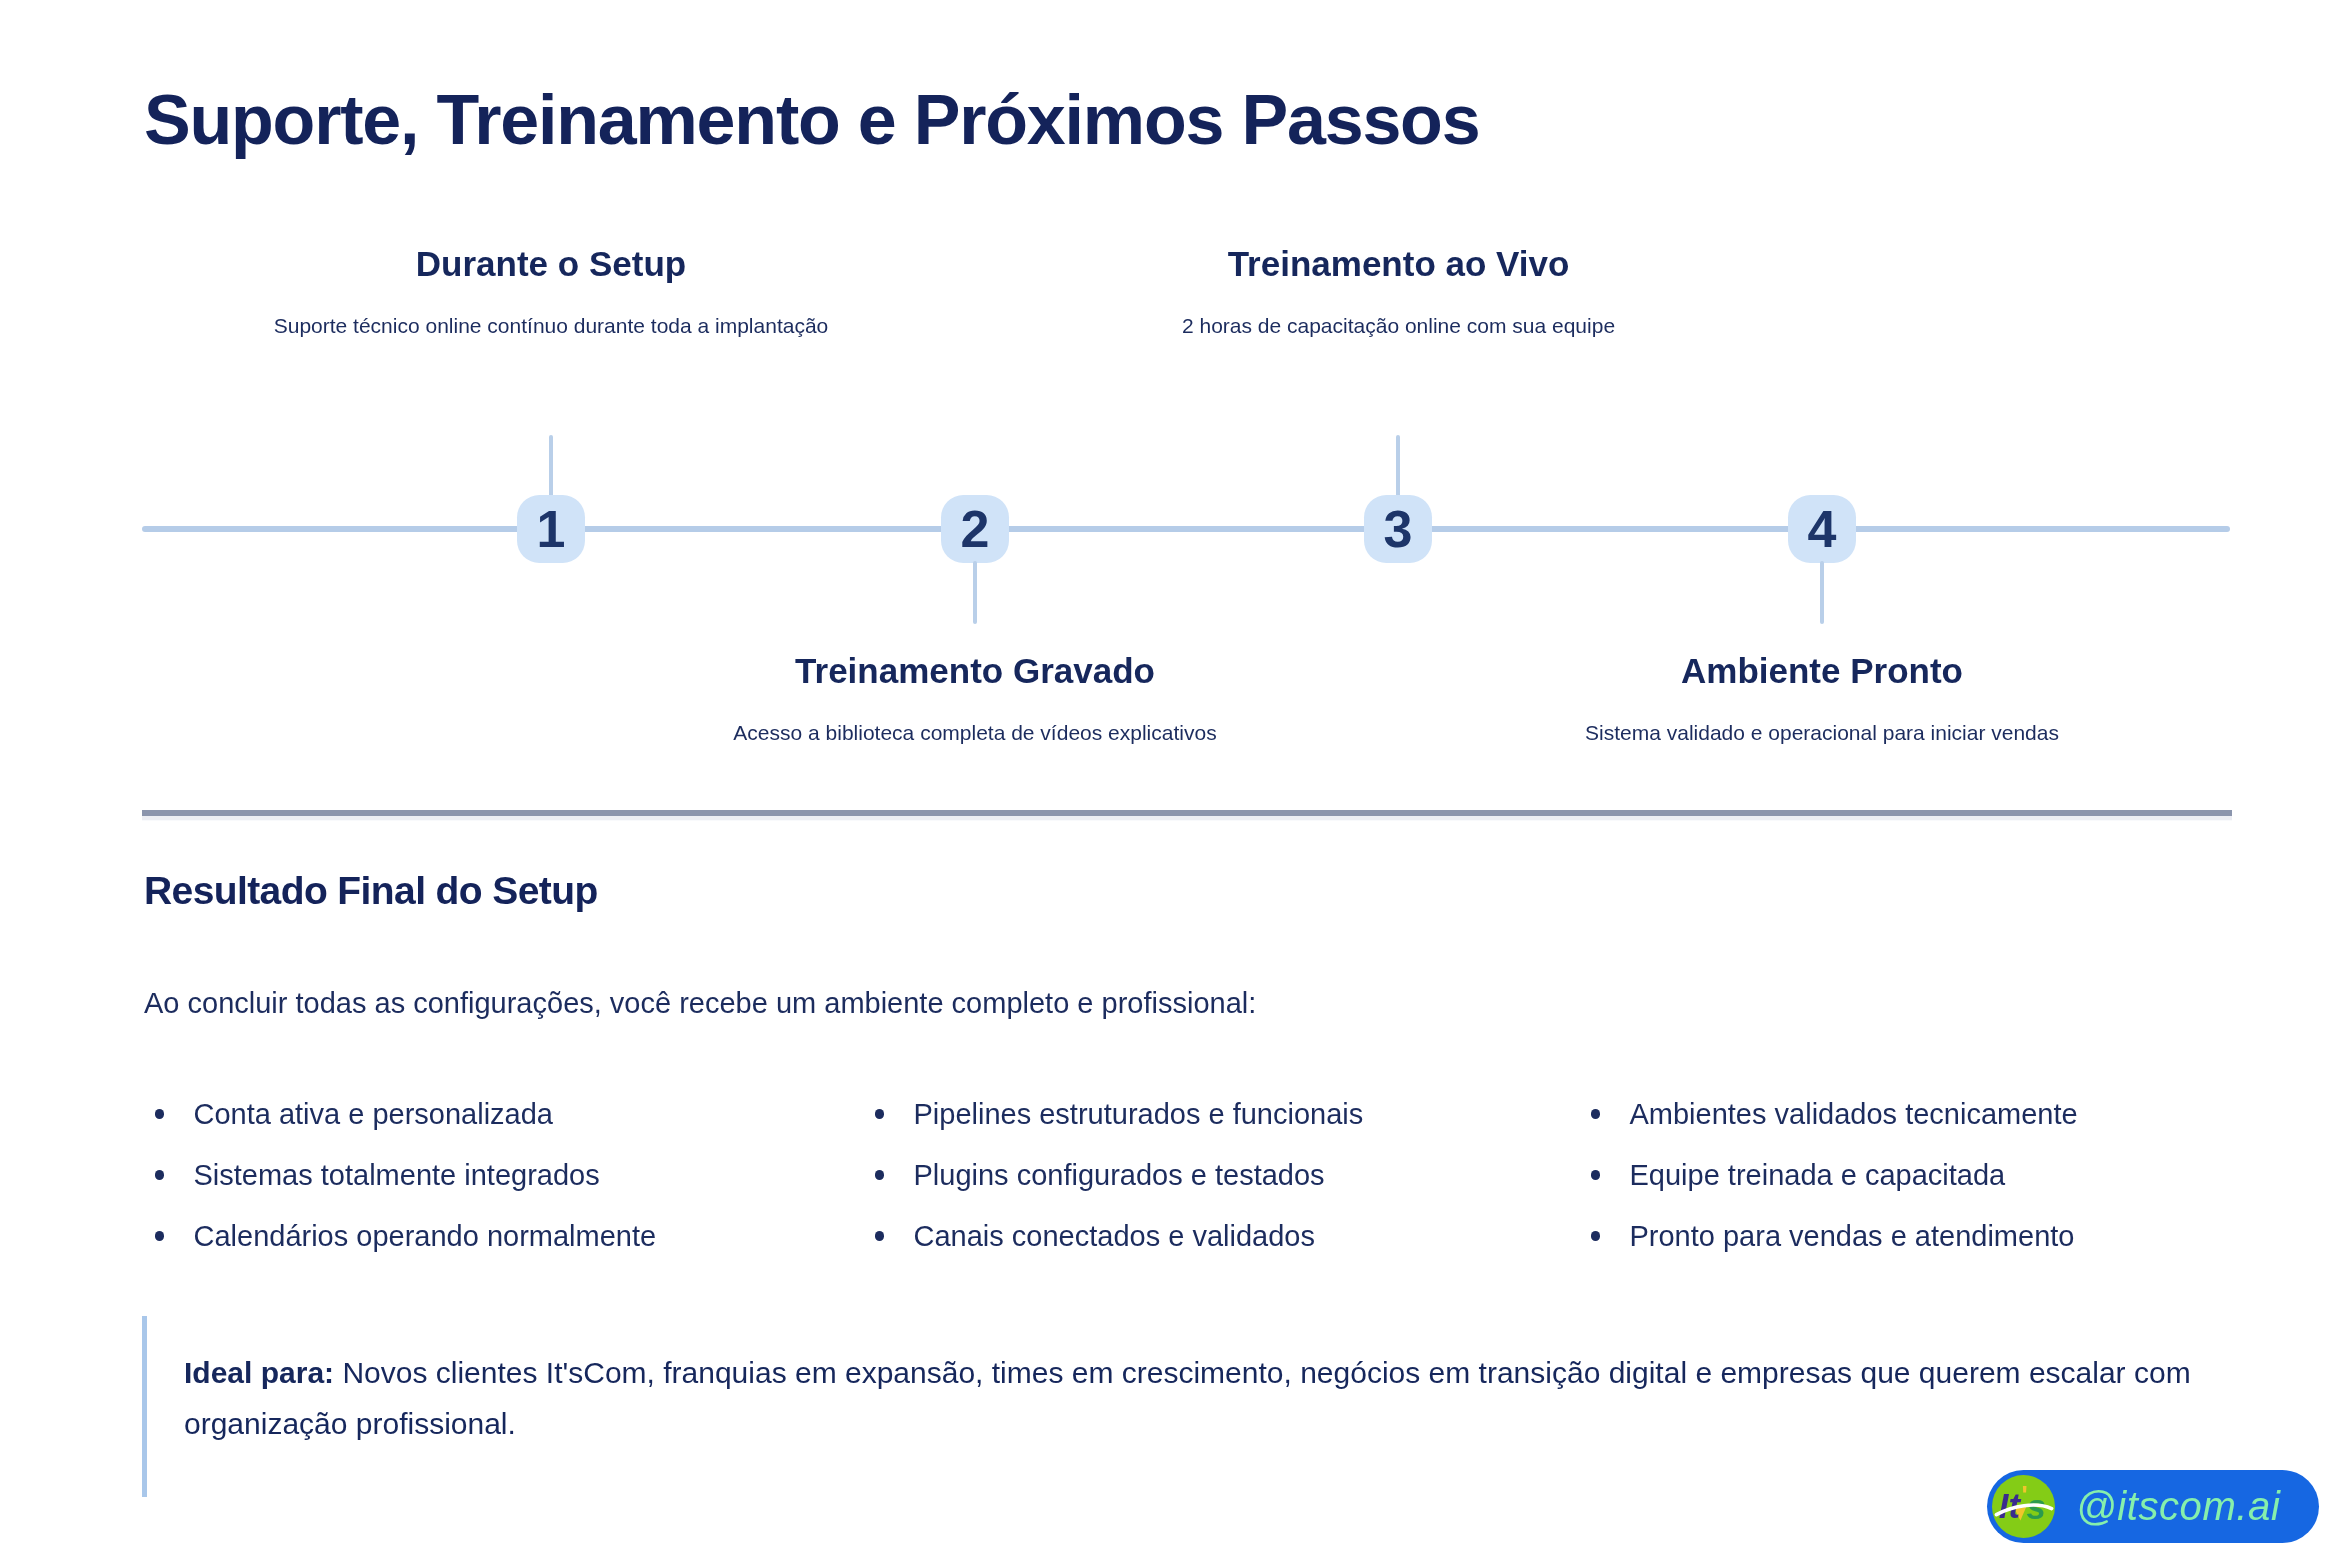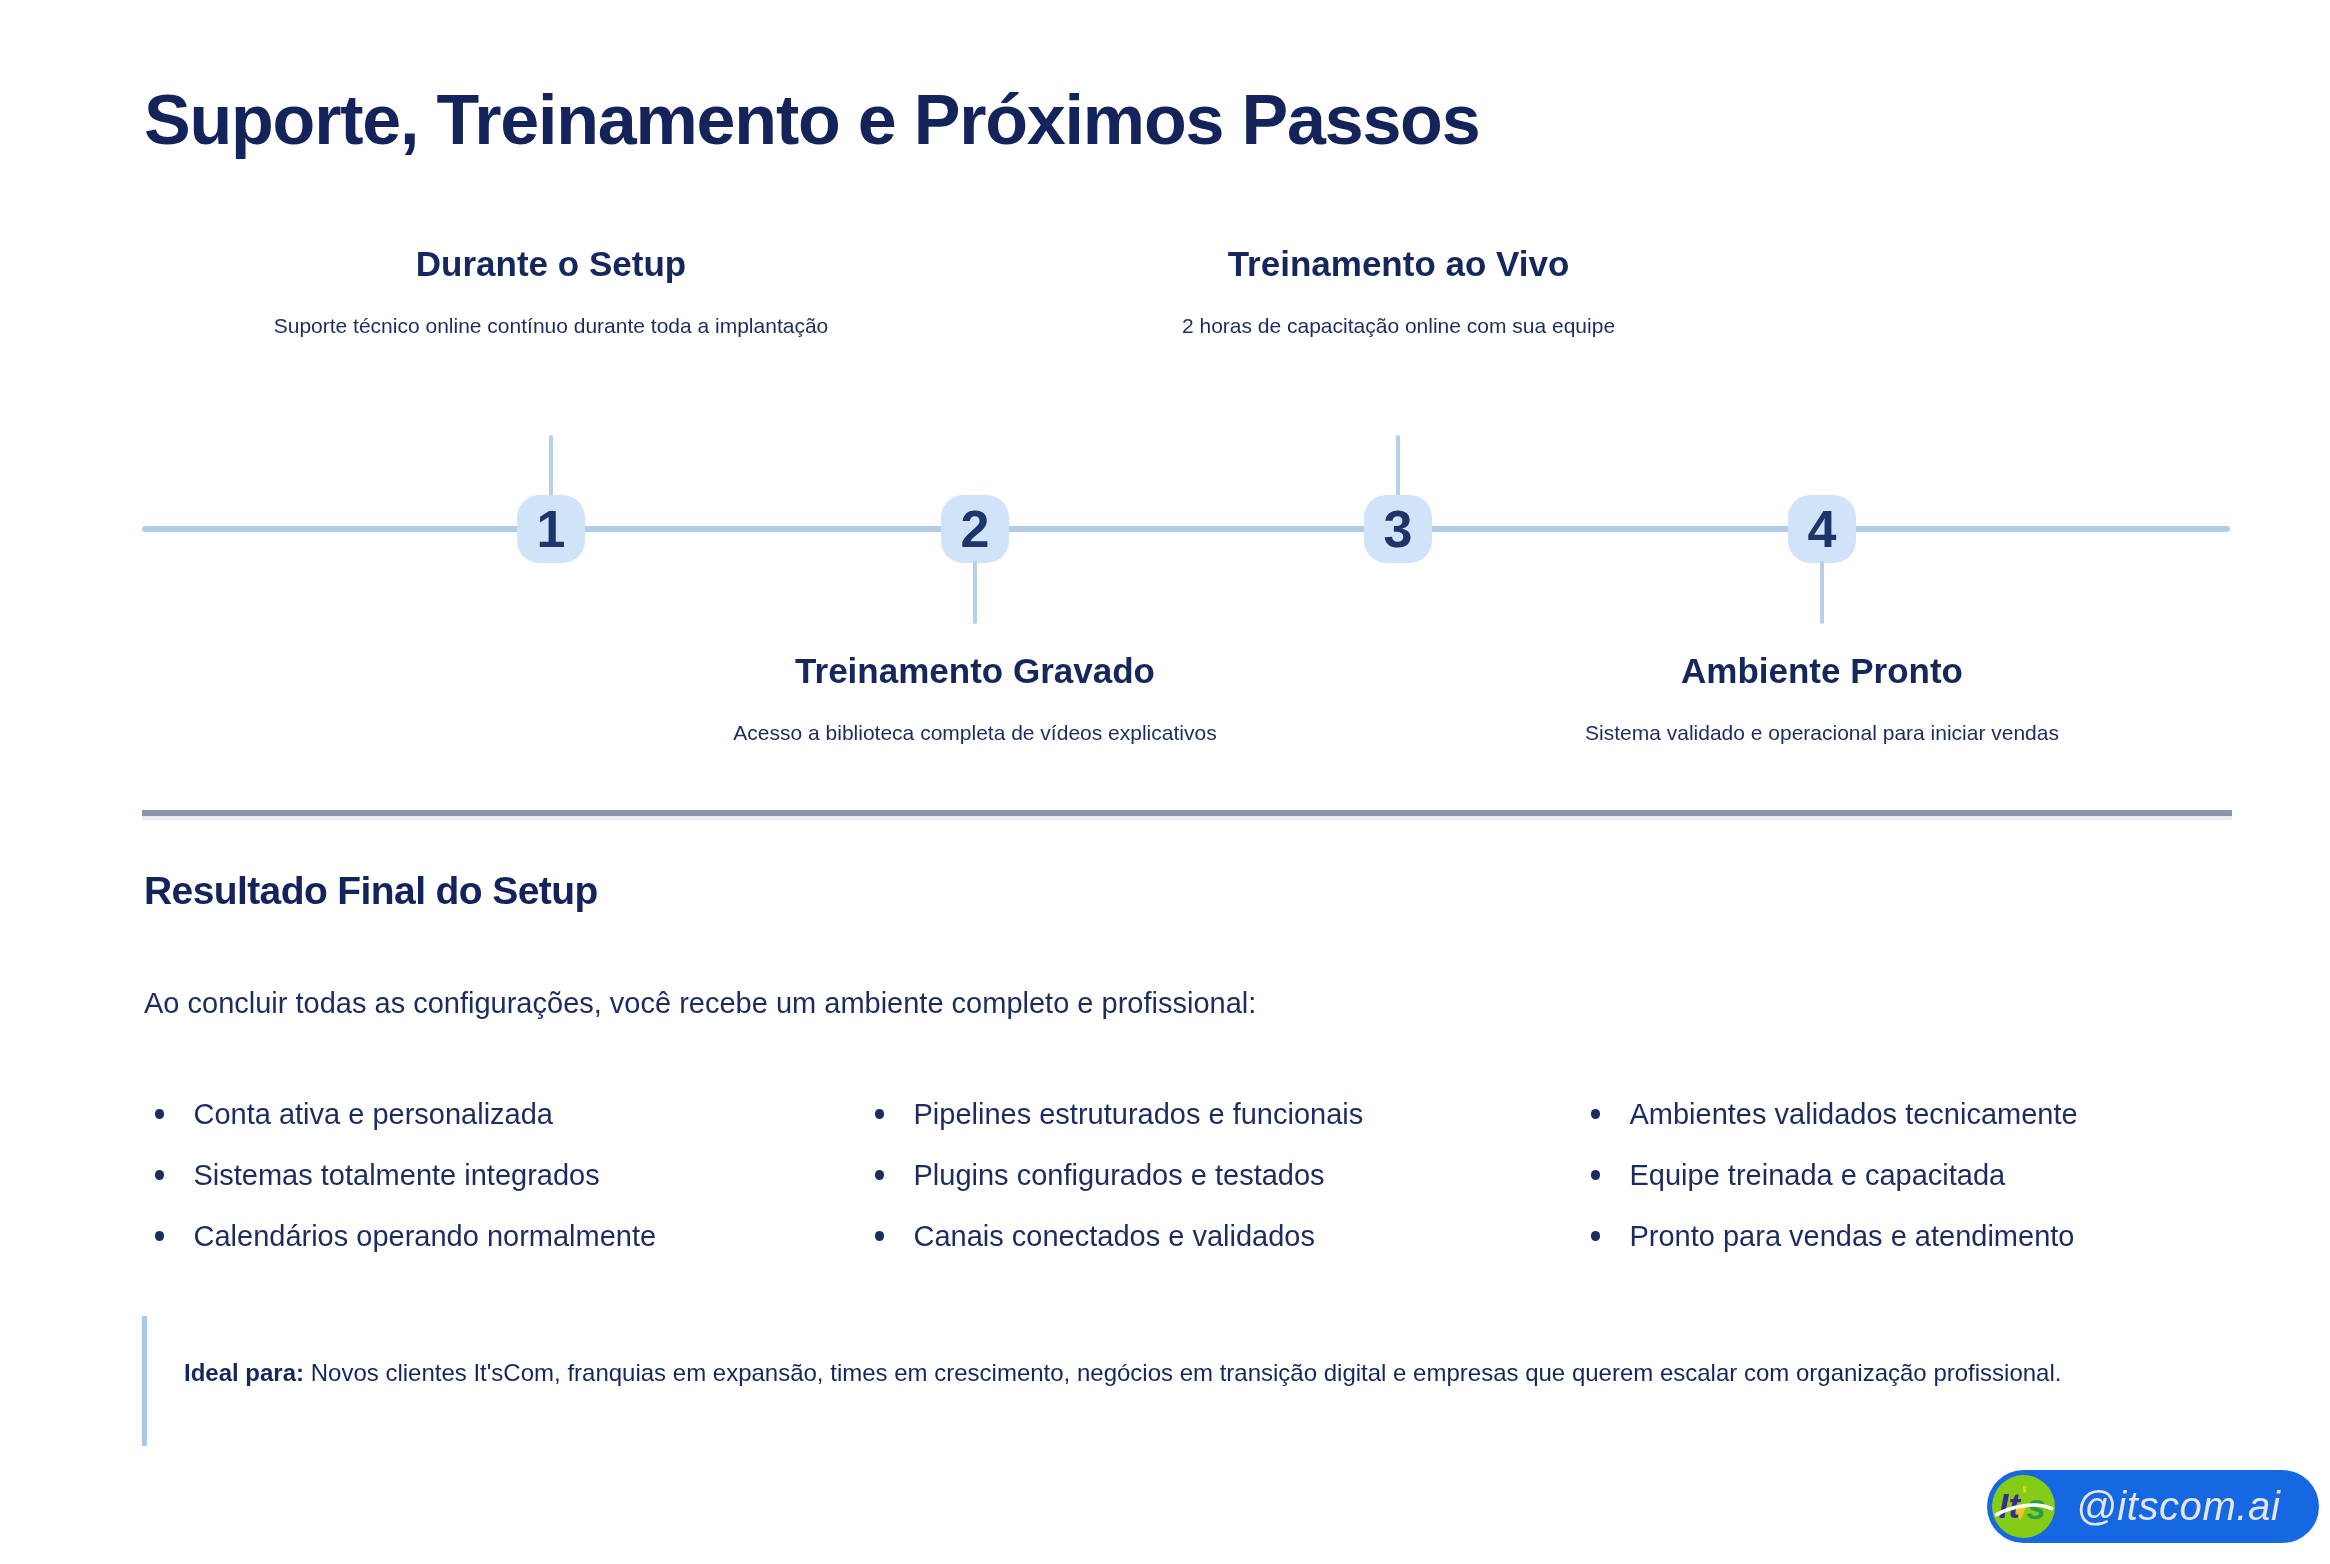--- a/index.html
+++ b/index.html
@@ -54,35 +54,35 @@
   .bullet-item { display:flex; margin-bottom:26px; font-size:29px; line-height:35px; color:#1c2c5e; }
   .dot {
     flex:0 0 auto; width:9.3px; height:9.3px; border-radius:50%;
     background:#1c2c5e; margin:12.4px 29px 0 11.2px;
   }
   
   .callout {
     position:absolute; left:122px; top:1316px; width:2100px; box-sizing:border-box;
     border-left:5px solid #a9c7ea; padding:31px 0 48px 37px;
   }
-  .callout p { margin:0; font-size:24px; line-height:51px; color:#16275c; }
+  .callout p { margin:0; font-size:30px; line-height:51px; color:#16275c; }
   .callout strong { font-weight:700; }
   
   .badge {
     position:absolute; left:1967px; top:1470px; width:332px; height:73px;
     background:#1667e2; border-radius:37px; display:flex; align-items:center;
   }
   .logo-circle {
     width:63px; height:63px; margin-left:5px; border-radius:50%;
     background:#84cc16; display:flex; align-items:flex-start; justify-content:center;
     overflow:hidden;
   }
   .handle {
     margin-left:21px; font-size:40px; font-style:italic; font-weight:500;
-    color:#e5e5e5; letter-spacing:0.6px;
+    color:#86efac; letter-spacing:0.6px;
   }
 </style>
 </head>
 <body>
 
 <div class="slide">
 
   <h1 class="page-title">Suporte, Treinamento e Próximos Passos</h1>
 
   <section>

